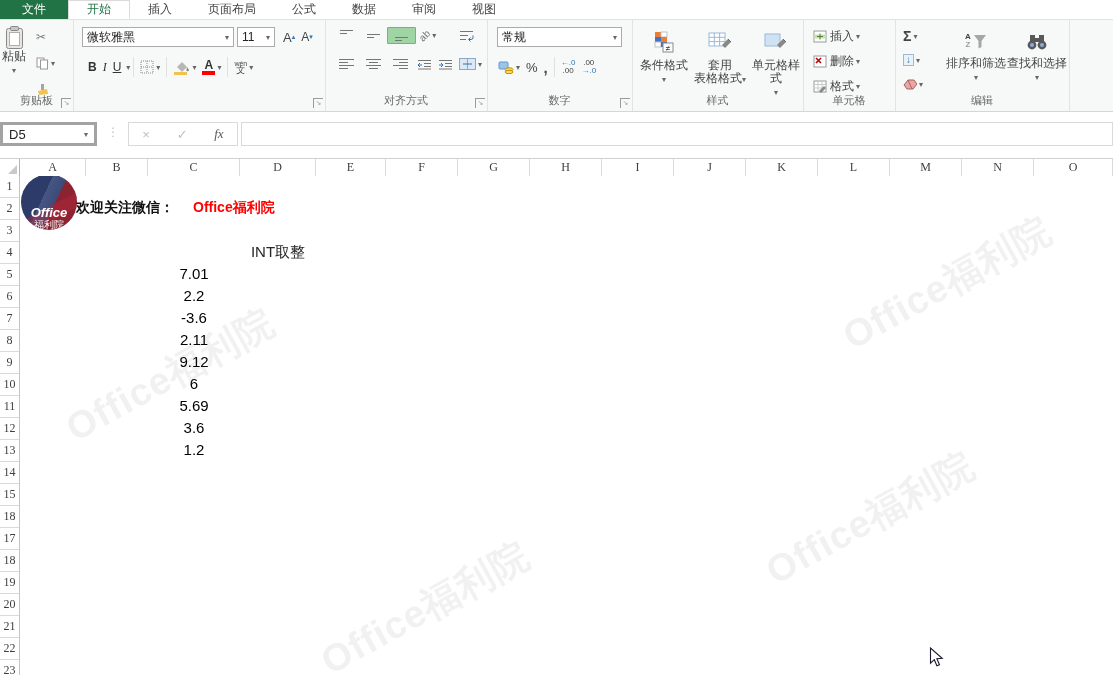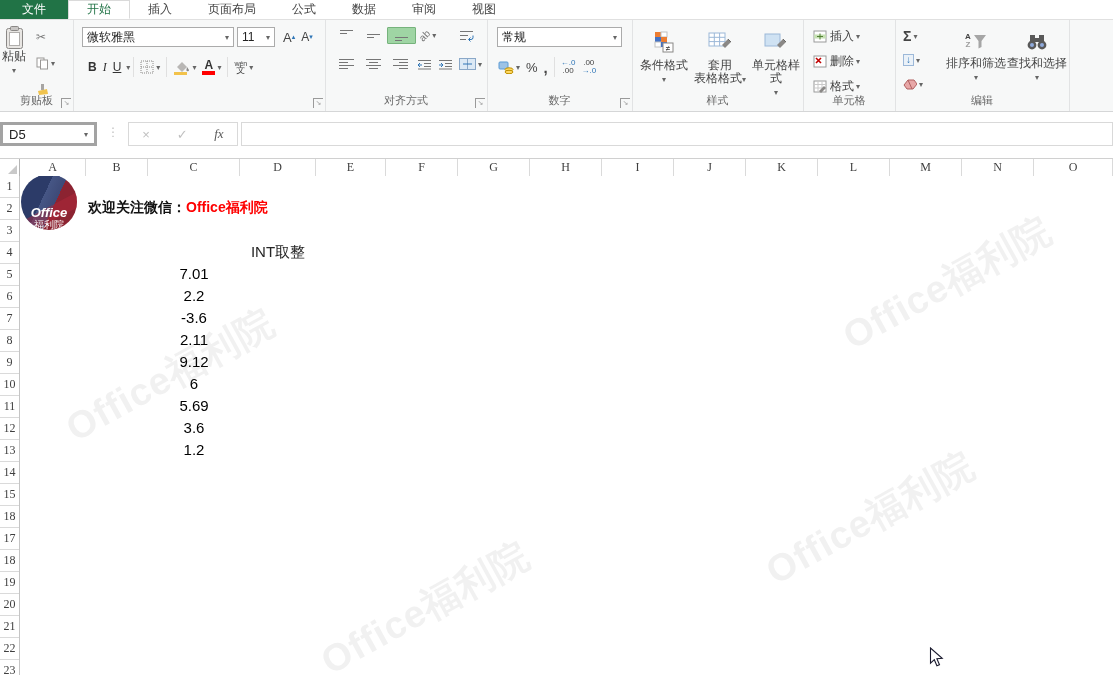--- a/index.html
+++ b/index.html
@@ -65,22 +65,22 @@
             font-size:12px;color:#3f3f3f;border-right:1px solid #c5c5c5;box-sizing:border-box;background:#fff;}
   .rowh{height:22px;line-height:21px;text-align:center;border-bottom:1px solid #dadada;box-sizing:border-box;}
   .sheet{position:absolute;top:176px;left:20px;right:0;bottom:0;background:#fff;overflow:hidden;}
   .logo{position:absolute;left:1px;top:-2px;width:56px;height:56px;border-radius:50%;
         background:linear-gradient(115deg,#2c3b68 0%,#2c3b68 40%,#465685 40%,#3d4a77 58%,#8c2331 58%,#8c2331 100%);
         display:flex;flex-direction:column;align-items:center;justify-content:flex-end;color:#fff;overflow:hidden;}
   .logo:before{content:"";position:absolute;left:-10px;top:30px;width:90px;height:14px;background:rgba(180,40,60,.45);
         transform:rotate(-28deg);}
   .logo .l1{font-style:italic;font-weight:bold;font-size:13px;line-height:13px;z-index:1;}
   .logo .l2{font-size:10px;line-height:11px;z-index:1;text-shadow:1px 1px 0 #8c2331;}
-  .banner{position:absolute;left:68px;top:21px;height:22px;display:flex;align-items:center;
-          font-weight:bold;font-size:14px;color:#111;}
+  .banner{position:absolute;left:56px;top:21px;height:22px;display:flex;align-items:center;
+          font-weight:bold;font-size:14px;color:#111;gap:19px;}
   .banner .red{color:#fe0000;}
   .d4{position:absolute;left:220px;top:65px;width:76px;height:22px;line-height:22px;text-align:center;
       font-size:15px;color:#262626;}
   .cellv{position:absolute;left:128px;width:92px;height:22px;line-height:22px;text-align:center;
          font-size:15px;color:#000000;}
   .wm{position:absolute;font-weight:bold;font-size:38px;letter-spacing:1px;color:rgba(70,70,70,0.075);
       transform:rotate(-29deg);white-space:nowrap;pointer-events:none;}
   .cursor{position:absolute;left:929px;top:647px;z-index:9;}
   svg{display:block;}
   .phon{display:flex;flex-direction:column;align-items:center;line-height:7px;color:#444;}

